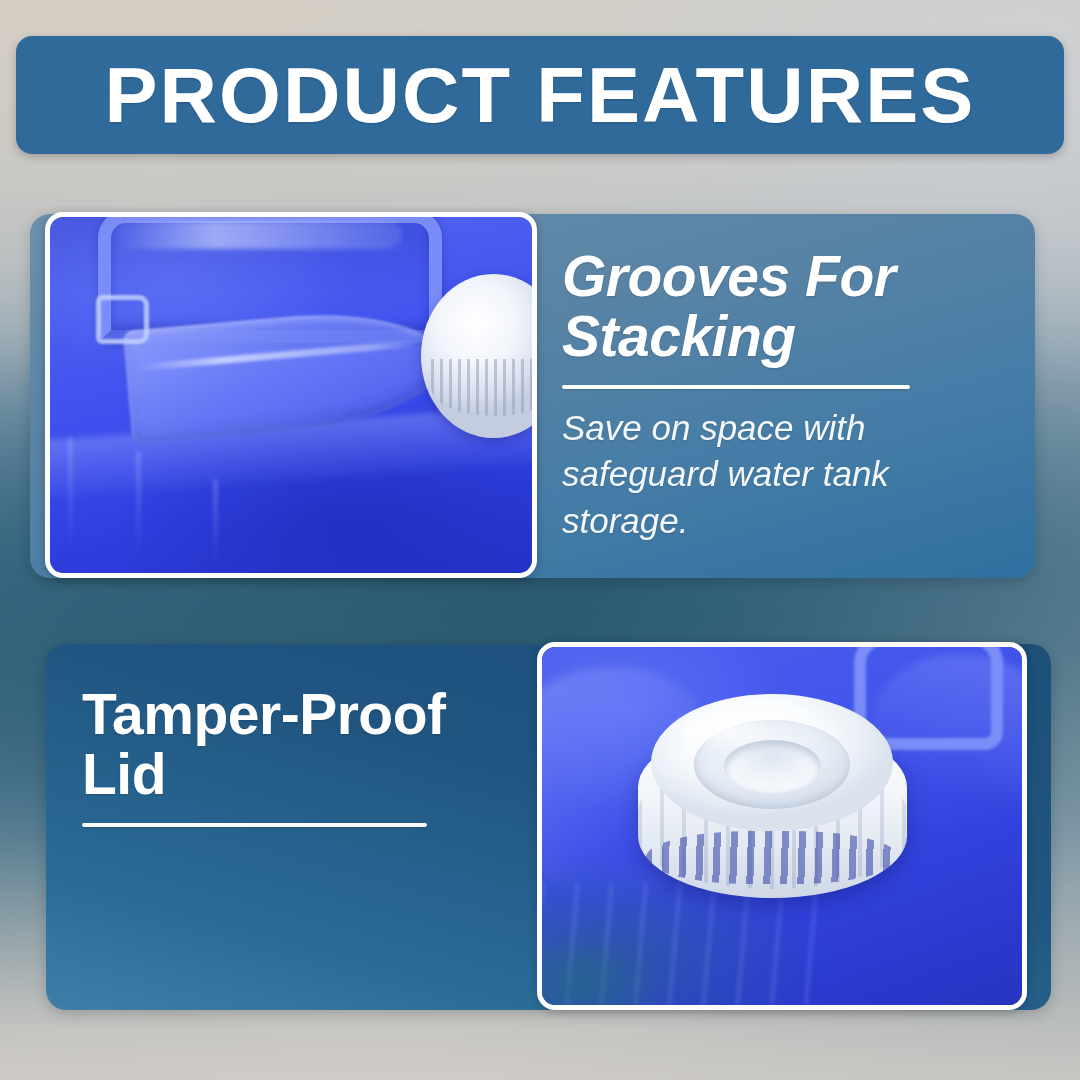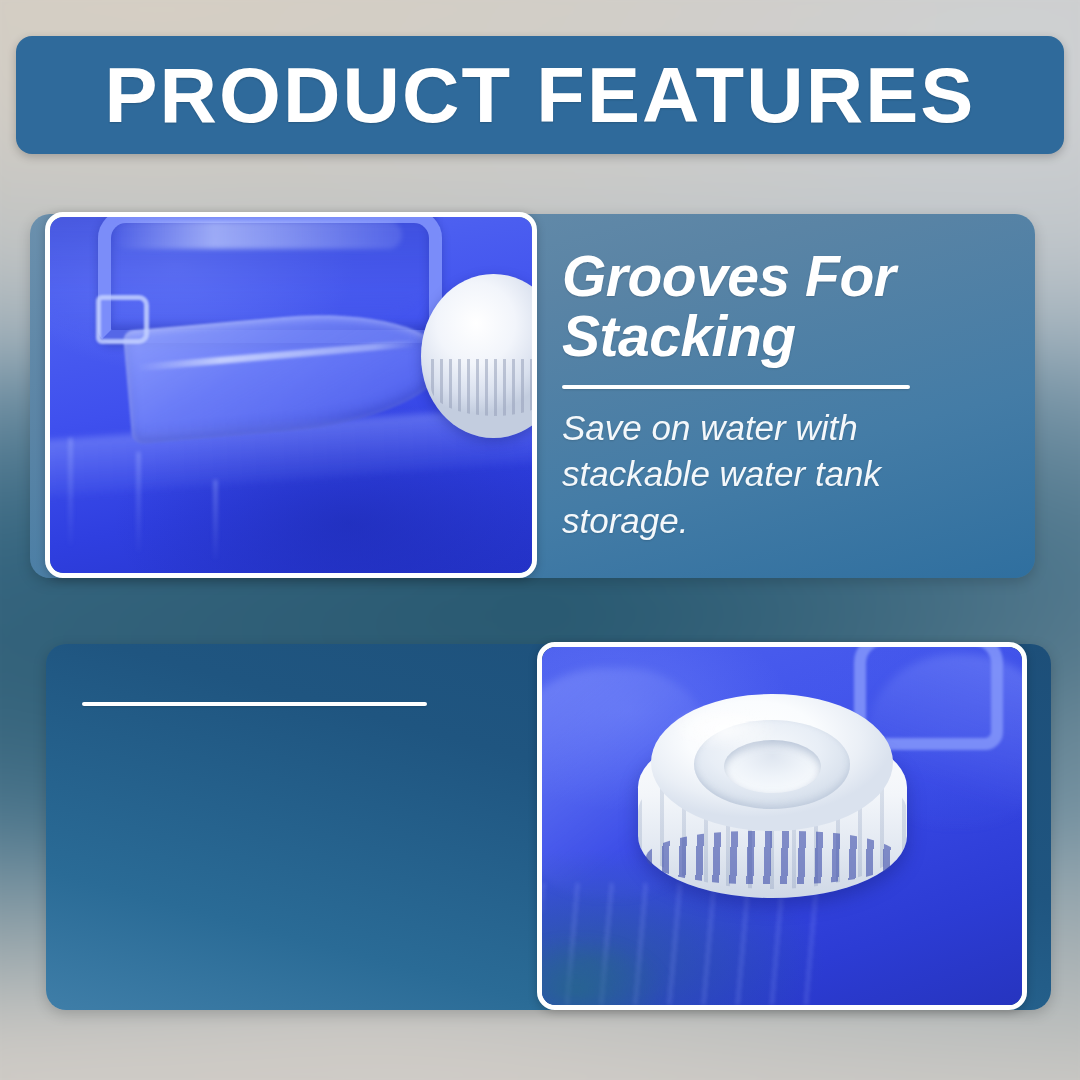--- a/index.html
+++ b/index.html
@@ -423,21 +423,21 @@
   <div class="bg-layer"></div>
 
   <div class="banner" style="background:#2f6a9b;">
     <div class="banner-title">PRODUCT FEATURES</div>
   </div>
 
   <div class="card card-1">
     <div class="text-block tb-1" style="position:absolute;left:532px;top:32px;width:440px;font-style:italic;">
       <div class="feature-title">Grooves For Stacking</div>
       <div class="divider div-1"></div>
-      <div class="feature-desc">Save on water with stackable water tank storage.</div>
+      <div class="feature-desc">Save on space with safeguard water tank storage.</div>
     </div>
   </div>
 
   <div class="photo photo-1">
     <div class="photo-inner">
       <div class="jug1">
         <div class="recess"></div>
         <div class="lowband"></div>
         <div class="handle"></div>
         <div class="handle-sheen"></div>
@@ -448,20 +448,21 @@
         <div class="ridge-b"></div>
         <div class="ridge-c"></div>
         <div class="cap"></div>
         <div class="cap-rib"></div>
       </div>
     </div>
   </div>
 
   <div class="card card-2">
     <div class="text-block tb-2" style="position:absolute;left:36px;top:40px;width:440px;">
+      <div class="feature-title">Tamper-Proof Lid</div>
       <div class="divider div-2"></div>
     </div>
   </div>
 
   <div class="photo photo-2">
     <div class="photo-inner">
       <div class="jug2">
         <div class="shoulder-l"></div>
         <div class="shoulder-r"></div>
         <div class="handle2"></div>

